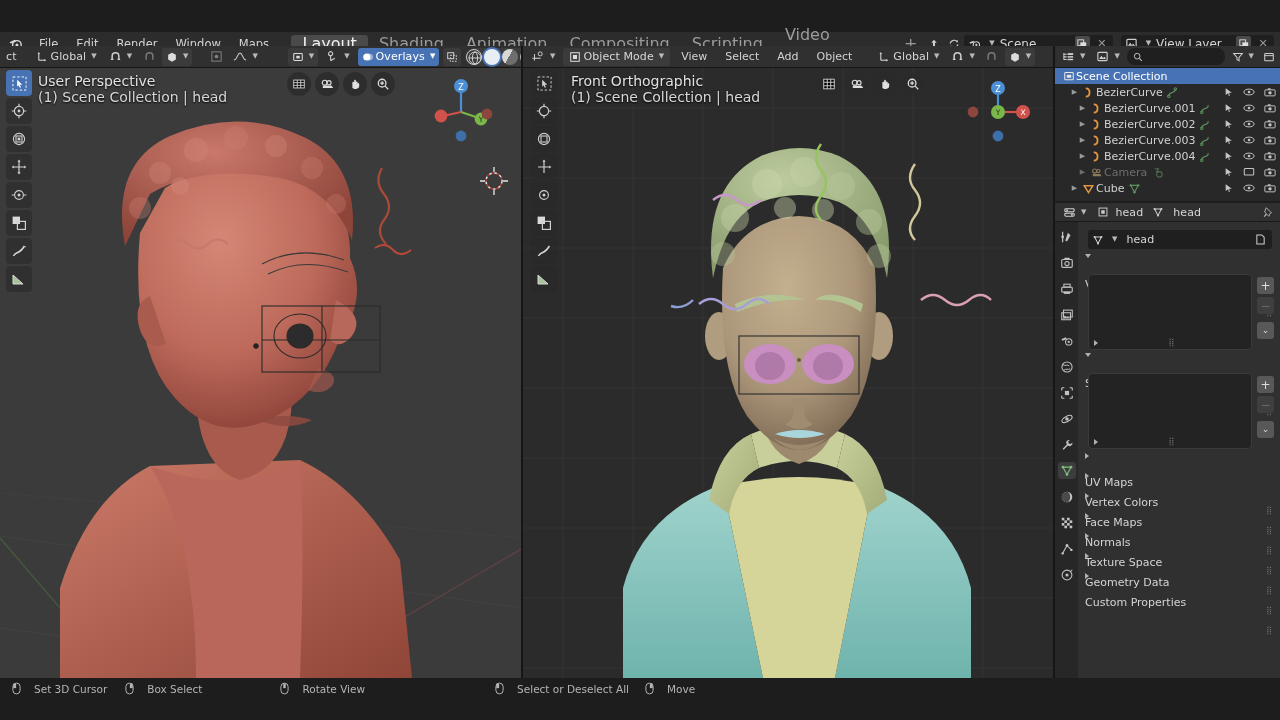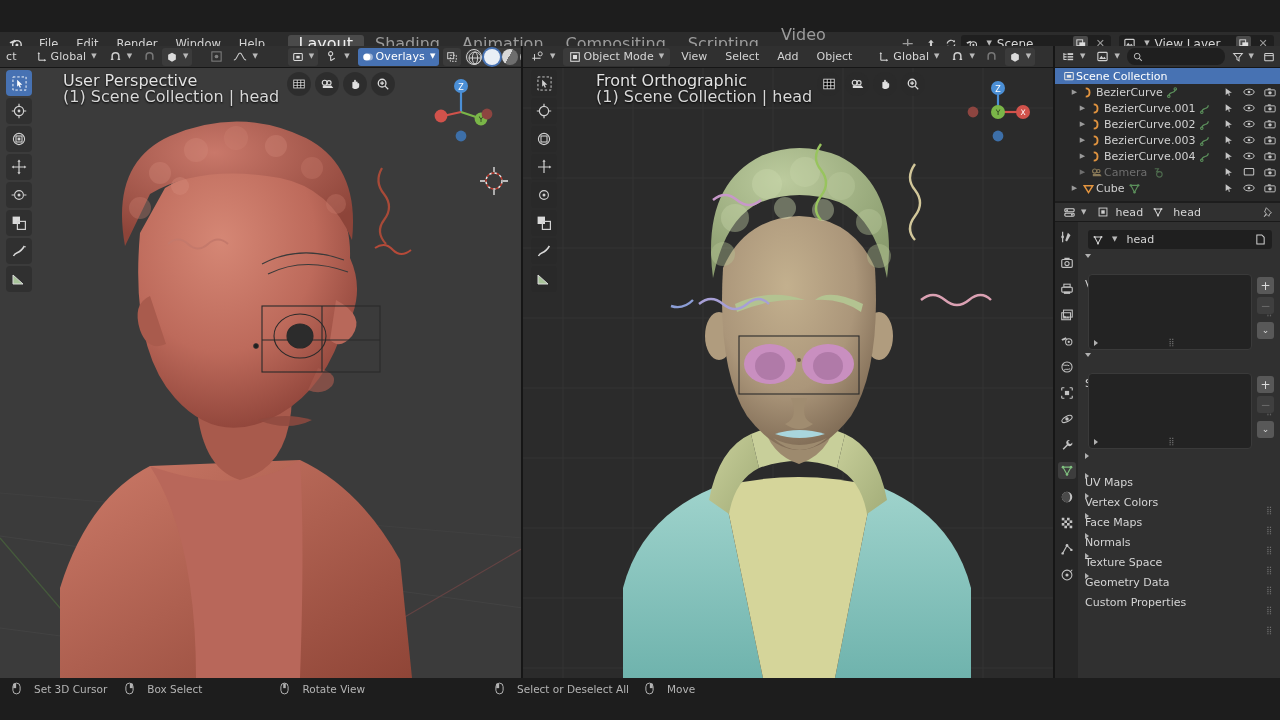--- a/index.html
+++ b/index.html
@@ -39,22 +39,22 @@
   .hbtn.plain{ background:transparent; }
   .hbtn.txt{ background:transparent; color:#d2d2d2; font-size:11px; padding:0 7px;}
   .shade-group{ display:flex; align-items:center; background:#3b3b3b;
       border-radius:9px; height:18px; }
   .shade-ball{ width:16px; height:16px; border-radius:50%; margin:0 1px; }
 
   
   .viewport{ position:absolute; top:68px; height:610px; overflow:hidden; }
   #vp1{ left:0; width:523px; background:#3b3b3b; }
   #vp2{ left:523px; width:532px; background:#2b2b2b; }
-  .vp-text{ position:absolute; left:38px; top:5px; font-size:16px;
-            color:#e2e2e2; text-shadow:0 1px 2px #000; line-height:16px;margin-left:25px;}
+  .vp-text{ position:absolute; left:38px; top:5px; font-size:14px;
+            color:#e2e2e2; text-shadow:0 1px 2px #000; line-height:16px;}
   .vp-text .sub{ color:#d8d8d8; }
 
   
   .toolcol{ position:absolute; left:6px; top:2px; width:26px;
             display:flex; flex-direction:column; gap:2px; z-index:6;}
   .tool{ width:26px; height:26px; border-radius:4px; background:#28282890;
          display:flex; align-items:center; justify-content:center; }
   .tool.active{ background:#4772b3; }
 
   
@@ -136,21 +136,21 @@
     <svg width="15" height="15" viewBox="0 0 16 16">
       <circle cx="9.5" cy="9.5" r="4.6" fill="none" stroke="#d8d8d8" stroke-width="1.5"></circle>
       <circle cx="9.5" cy="9.5" r="1.6" fill="#d8d8d8"></circle>
       <path d="M1.6 6.6 L7.2 4.0 L8.6 6.2 L3.0 8.0 Z" fill="#d8d8d8"></path>
     </svg>
   </span>
   <span class="menu-item">File</span>
   <span class="menu-item">Edit</span>
   <span class="menu-item">Render</span>
   <span class="menu-item">Window</span>
-  <span class="menu-item">Help</span>
+  <span class="menu-item">Maps</span>
 
   <span style="width:14px"></span>
   <span class="ws-tab active">Layout</span>
   <span class="ws-tab">Shading</span>
   <span class="ws-tab">Animation</span>
   <span class="ws-tab">Compositing</span>
   <span class="ws-tab">Scripting</span>
   <span class="ws-tab">Video Editing</span>
   <span class="ws-tab" style="padding:0 7px;">+</span>
 

